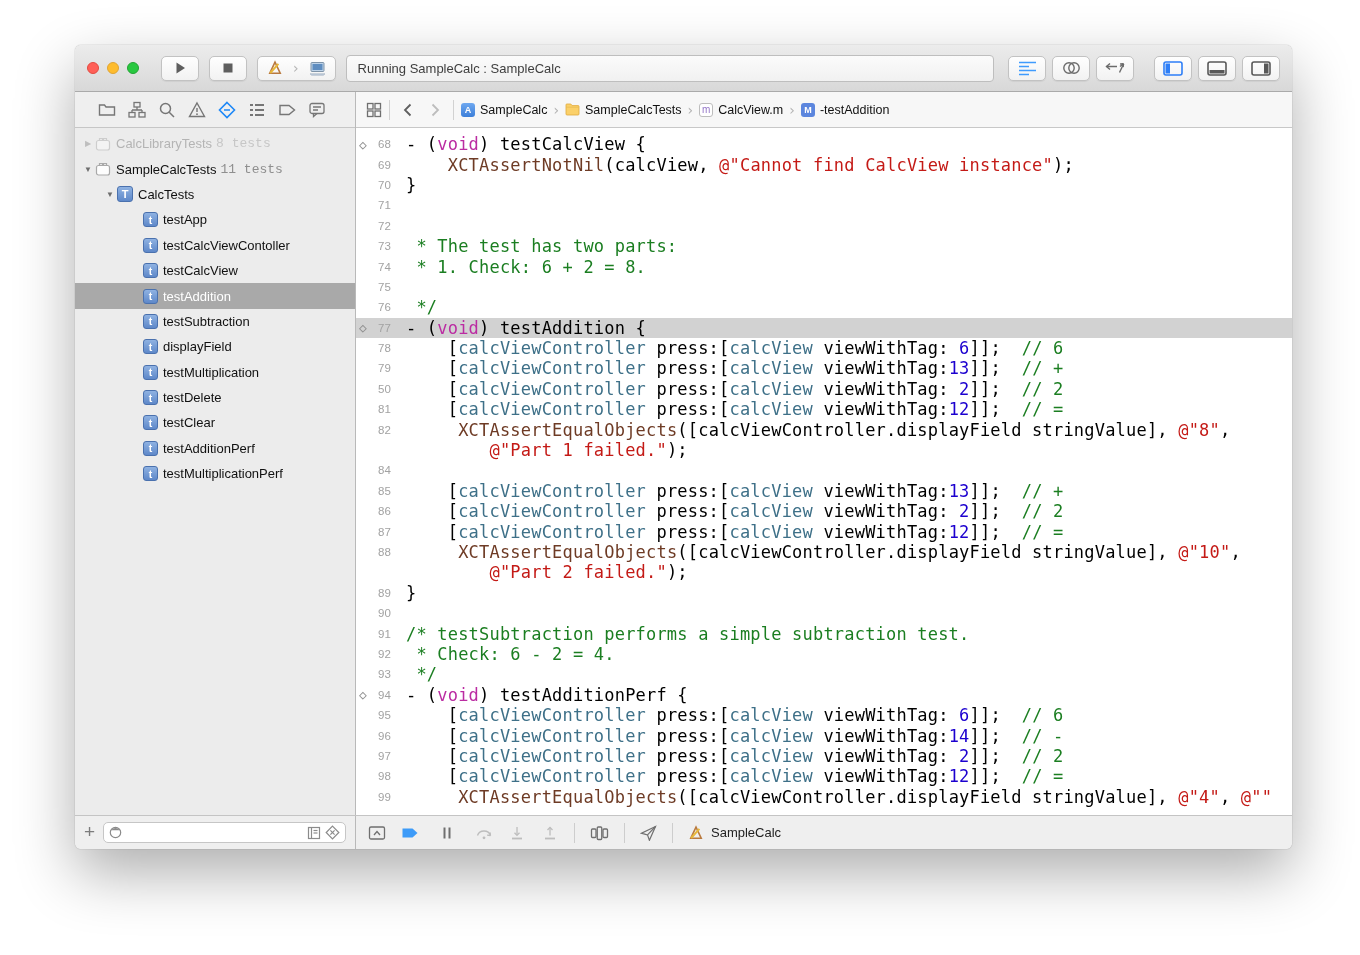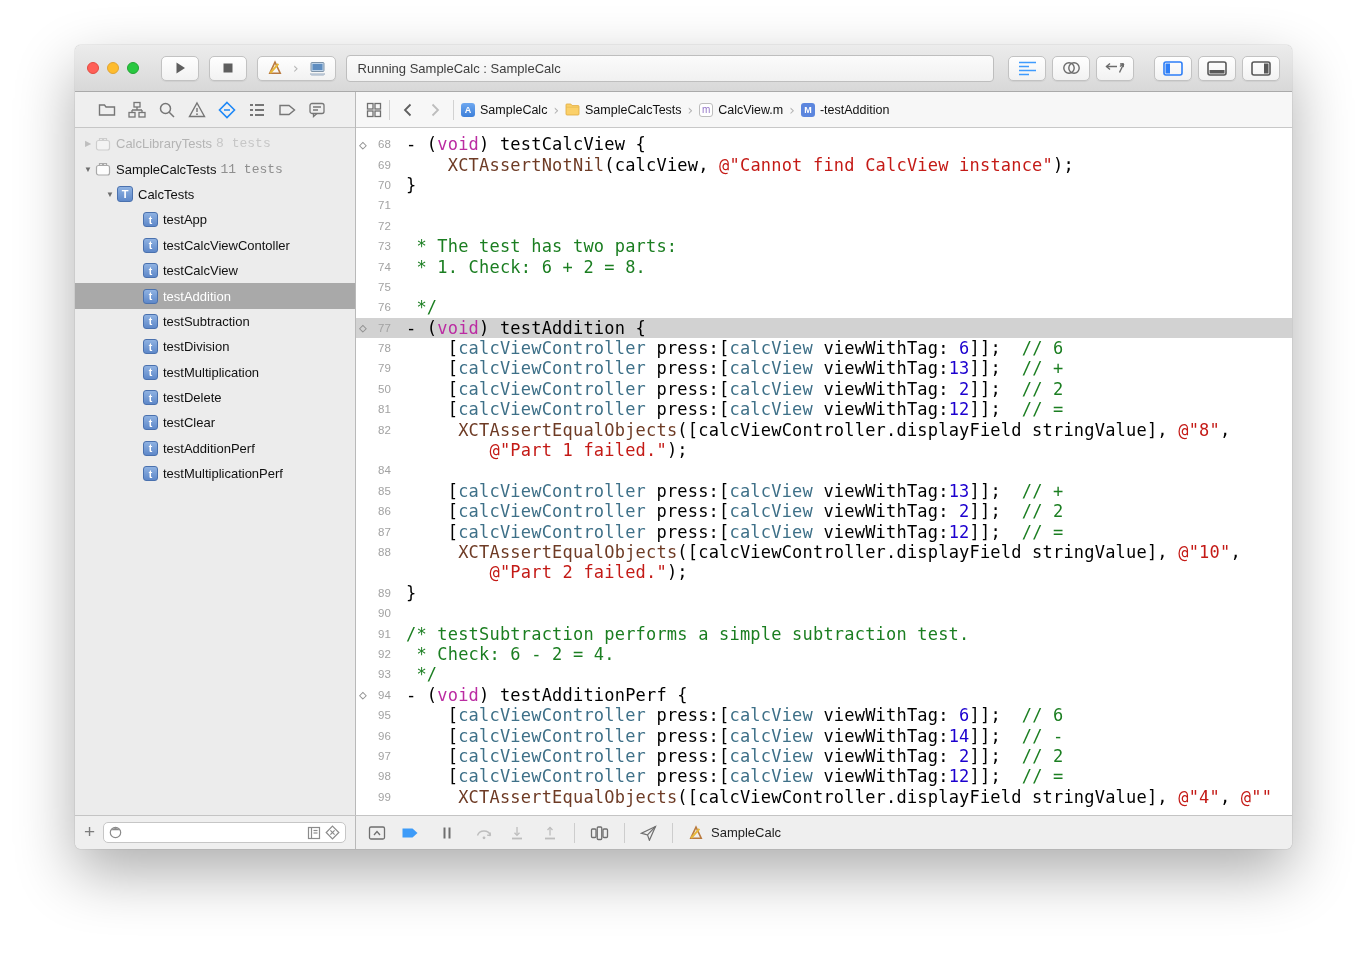--- a/index.html
+++ b/index.html
@@ -295,21 +295,21 @@
             <span class="lbl">testAddition</span>
           </div>
           <div class="nav-row" style="padding-left: 54px;">
             <span class="spc"></span>
             <span class="icon-test">t</span>
             <span class="lbl">testSubtraction</span>
           </div>
           <div class="nav-row" style="padding-left: 54px;">
             <span class="spc"></span>
             <span class="icon-test">t</span>
-            <span class="lbl">testDivision</span>
+            <span class="lbl">displayField</span>
           </div>
           <div class="nav-row" style="padding-left: 54px;">
             <span class="spc"></span>
             <span class="icon-test">t</span>
             <span class="lbl">testMultiplication</span>
           </div>
           <div class="nav-row" style="padding-left: 54px;">
             <span class="spc"></span>
             <span class="icon-test">t</span>
             <span class="lbl">testDelete</span>

